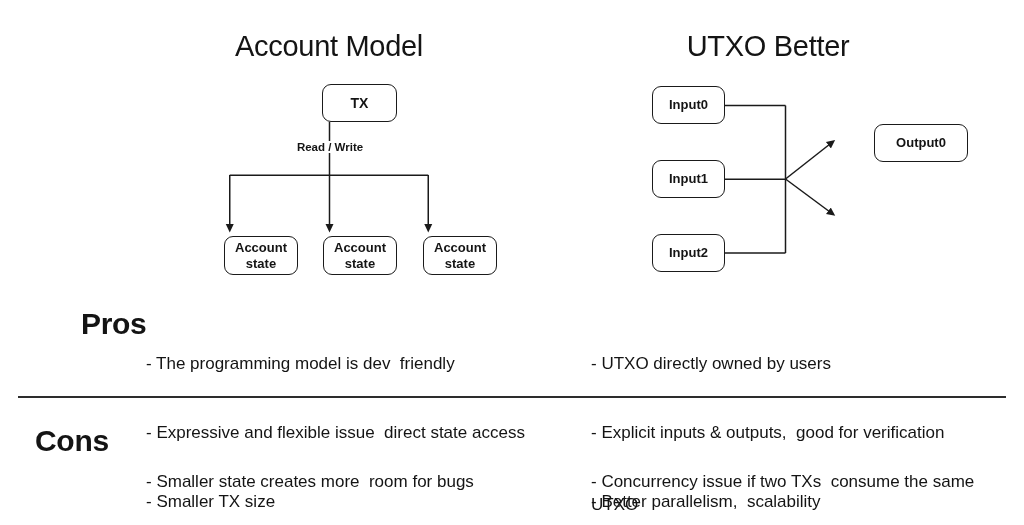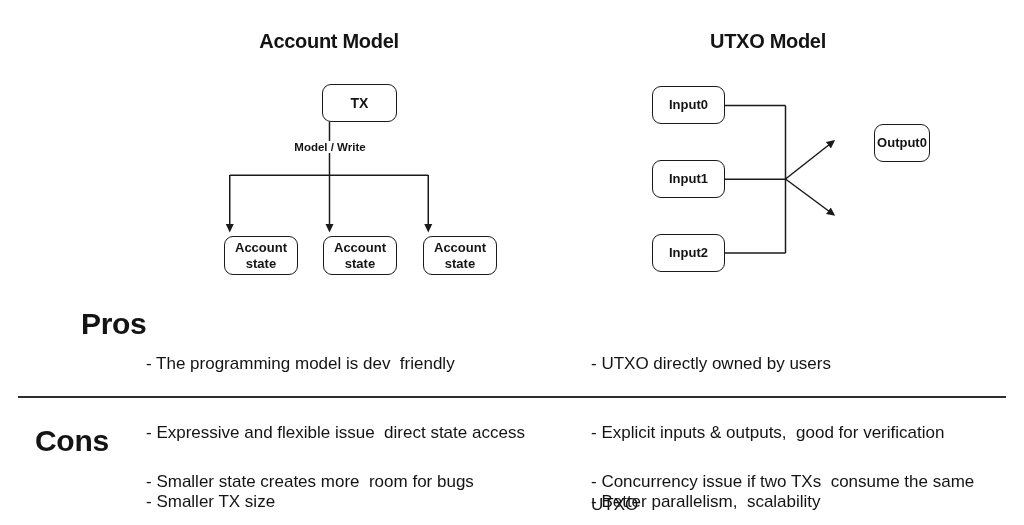--- a/index.html
+++ b/index.html
@@ -9,22 +9,22 @@
     height: 525px;
     background: #ffffff;
     font-family: "Liberation Sans", sans-serif;
     color: #141414;
     overflow: hidden;
   }
   .model-title {
     position: absolute;
     width: 320px;
     text-align: center;
-    font-size: 20px;
-    font-weight: 700;
+    font-size: 29px;
+    font-weight: 400;
     letter-spacing: -0.3px;
     z-index: 2;
   }
   .title-account { left: 169px; top: 30px; }
   .title-utxo   { left: 608px; top: 30px; }
 
   svg.connectors {
     position: absolute;
     left: 0; top: 0;
     z-index: 1;
@@ -48,21 +48,21 @@
   }
   .tx-box       { left: 291px; top: 84px;  width: 75px; height: 38px; font-size: 14px; }
   .state-box    { top: 236px; width: 74px; height: 39px; padding: 10px 8px; }
   .state-box-0  { left: 193px; }
   .state-box-1  { left: 292px; }
   .state-box-2  { left: 392px; }
   .input-box    { left: 621px; width: 73px; height: 38px; }
   .input-box-0  { top: 86px; }
   .input-box-1  { top: 160px; }
   .input-box-2  { top: 234px; }
-  .output-box   { left: 843px; width: 56px; height: 38px; }
+  .output-box   { left: 843px; width: 94px; height: 38px; }
   .output-box-0 { top: 124px; }
   .output-box-1 { top: 197px; }
 
   .edge-label {
     position: absolute;
     left: 285px; top: 141px;
     width: 90px;
     text-align: center;
     background: #ffffff;
     font-size: 11.5px;
@@ -120,24 +120,24 @@
 
     <line x1="694" y1="105.5" x2="785.5" y2="105.5" stroke="#1a1a1a" stroke-width="1.5"></line>
     <line x1="694" y1="179.25" x2="785.5" y2="179.25" stroke="#1a1a1a" stroke-width="1.5"></line>
     <line x1="694" y1="253" x2="785.5" y2="253" stroke="#1a1a1a" stroke-width="1.5"></line>
     <line x1="785.5" y1="105.5" x2="785.5" y2="253" stroke="#1a1a1a" stroke-width="1.5"></line>
     <line x1="785.5" y1="179" x2="830" y2="144" stroke="#1a1a1a" stroke-width="1.5" marker-end="url(#arrow)"></line>
     <line x1="785.5" y1="179" x2="830" y2="212" stroke="#1a1a1a" stroke-width="1.5" marker-end="url(#arrow)"></line>
   </svg>
 
   <div class="model-title title-account">Account Model</div>
-  <div class="model-title title-utxo">UTXO Model</div>
+  <div class="model-title title-utxo">UTXO Better</div>
 
   <div class="nbox tx-box">TX</div>
-  <div class="edge-label">Model / Write</div>
+  <div class="edge-label">Read / Write</div>
   <div class="nbox state-box state-box-0">Account state</div>
   <div class="nbox state-box state-box-1">Account state</div>
   <div class="nbox state-box state-box-2">Account state</div>
 
   <div class="nbox input-box input-box-0">Input0</div>
   <div class="nbox input-box input-box-1">Input1</div>
   <div class="nbox input-box input-box-2">Input2</div>
   <div class="nbox output-box output-box-0">Output0</div>
 
   <div class="section-heading pros-heading">Pros</div>

